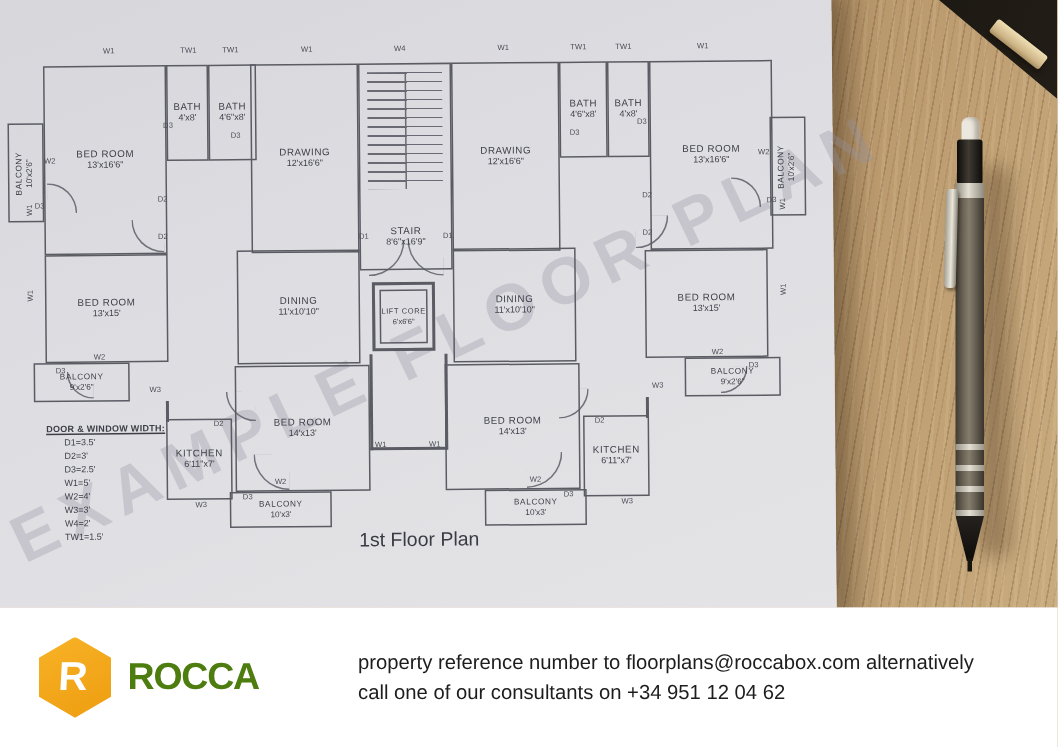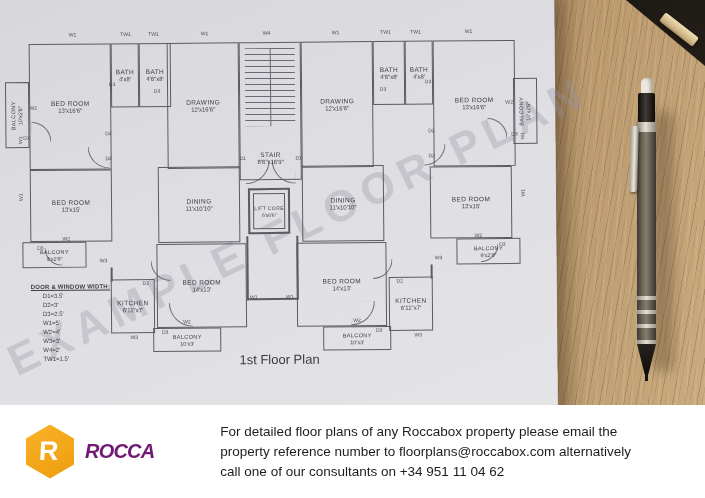--- a/index.html
+++ b/index.html
@@ -69,22 +69,22 @@
     background:linear-gradient(180deg,#26221e,#0e0c0a); clip-path:polygon(0 0,100% 0,60% 100%,40% 100%); }
   .p-lead { position:absolute; left:17px; top:296px; width:3px; height:9px; background:#16140f; }
 
   
   .footer { position:absolute; left:0; top:405px; width:705px; height:93px; background:#ffffff;
     display:flex; align-items:center; }
   .logo { display:flex; align-items:center; gap:11px; margin-left:26px; }
   .hex { width:48px; height:54px; clip-path:polygon(50% 0,100% 26%,100% 74%,50% 100%,0 74%,0 26%);
     background:linear-gradient(155deg,#f8b226,#ee9d10); display:flex; align-items:center; justify-content:center; }
   .hexR { color:#fff; font-size:27px; font-weight:bold; transform:translate(-1px,0) skewX(-3deg); }
-  .wordmark { display:flex; flex-direction:column; line-height:23px; color:#701a75; font-weight:bold;
-    font-size:20px; letter-spacing:-0.8px;font-style:italic; }
+  .wordmark { display:flex; flex-direction:column; line-height:23px; color:#4d7c0f; font-weight:bold;
+    font-size:25px; letter-spacing:-0.8px; }
   .msg { margin-left:66px; font-size:13.5px; line-height:20px; color:#1d1d1d; }
 </style>
 </head>
 <body>
 
 <div class="stage">
   <div class="photo">
     <div class="desk"></div>
     <div class="dark-obj"></div>
     <div class="wood-wedge"></div>
@@ -336,18 +336,17 @@
   <div class="footer">
     <div class="logo">
       <div class="hex">
         <span class="hexR">R</span>
       </div>
       <div class="wordmark">
         <span>ROCCA</span>
       </div>
     </div>
     <div class="msg">
-      <div>For detailed floor plans of any Roccabox property please email the</div>
       <div>property reference number to floorplans@roccabox.com alternatively</div>
-      <div>call one of our consultants on +34 951 11 04 62</div>
+      <div>call one of our consultants on +34 951 12 04 62</div>
     </div>
   </div>
 </div>
 
 </body></html>

